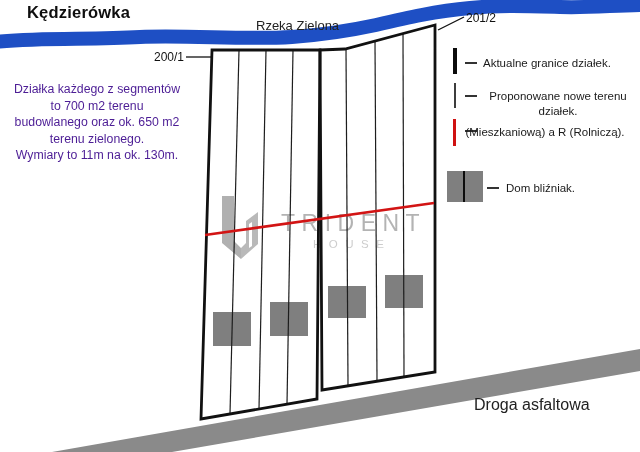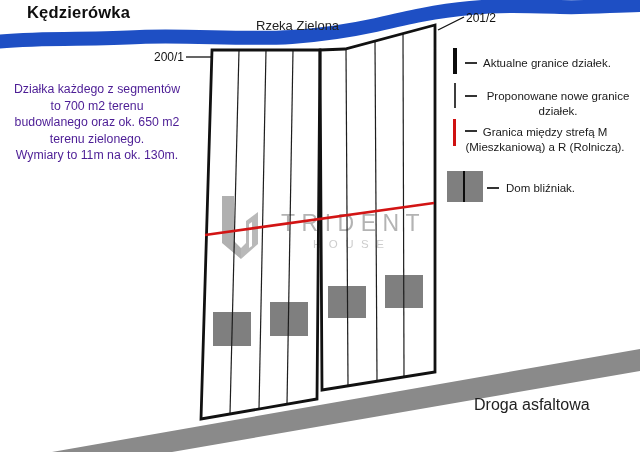--- a/index.html
+++ b/index.html
@@ -98,28 +98,27 @@
   </div>
 
   <div>
     <div class="legend-bar bar-thick"></div>
     <div class="dash dash1"></div>
     <div class="leg-text leg1">Aktualne granice działek.</div>
 
     <div class="legend-bar bar-thin"></div>
     <div class="dash dash2"></div>
     <div class="leg-text leg2">
-      <div>Proponowane nowe granice</div>
+      <div>Proponowane nowe terenu</div>
       <div>działek.</div>
     </div>
 
     <div class="legend-bar bar-red"></div>
     <div class="dash dash3"></div>
     <div class="leg-text leg3">
-      <div>Granica między strefą M</div>
       <div>(Mieszkaniową) a R (Rolniczą).</div>
     </div>
 
     <div class="house-sample">
       <div class="mid"></div>
     </div>
     <div class="dash dash4"></div>
     <div class="leg-text leg4">Dom bliźniak.</div>
   </div>
 

